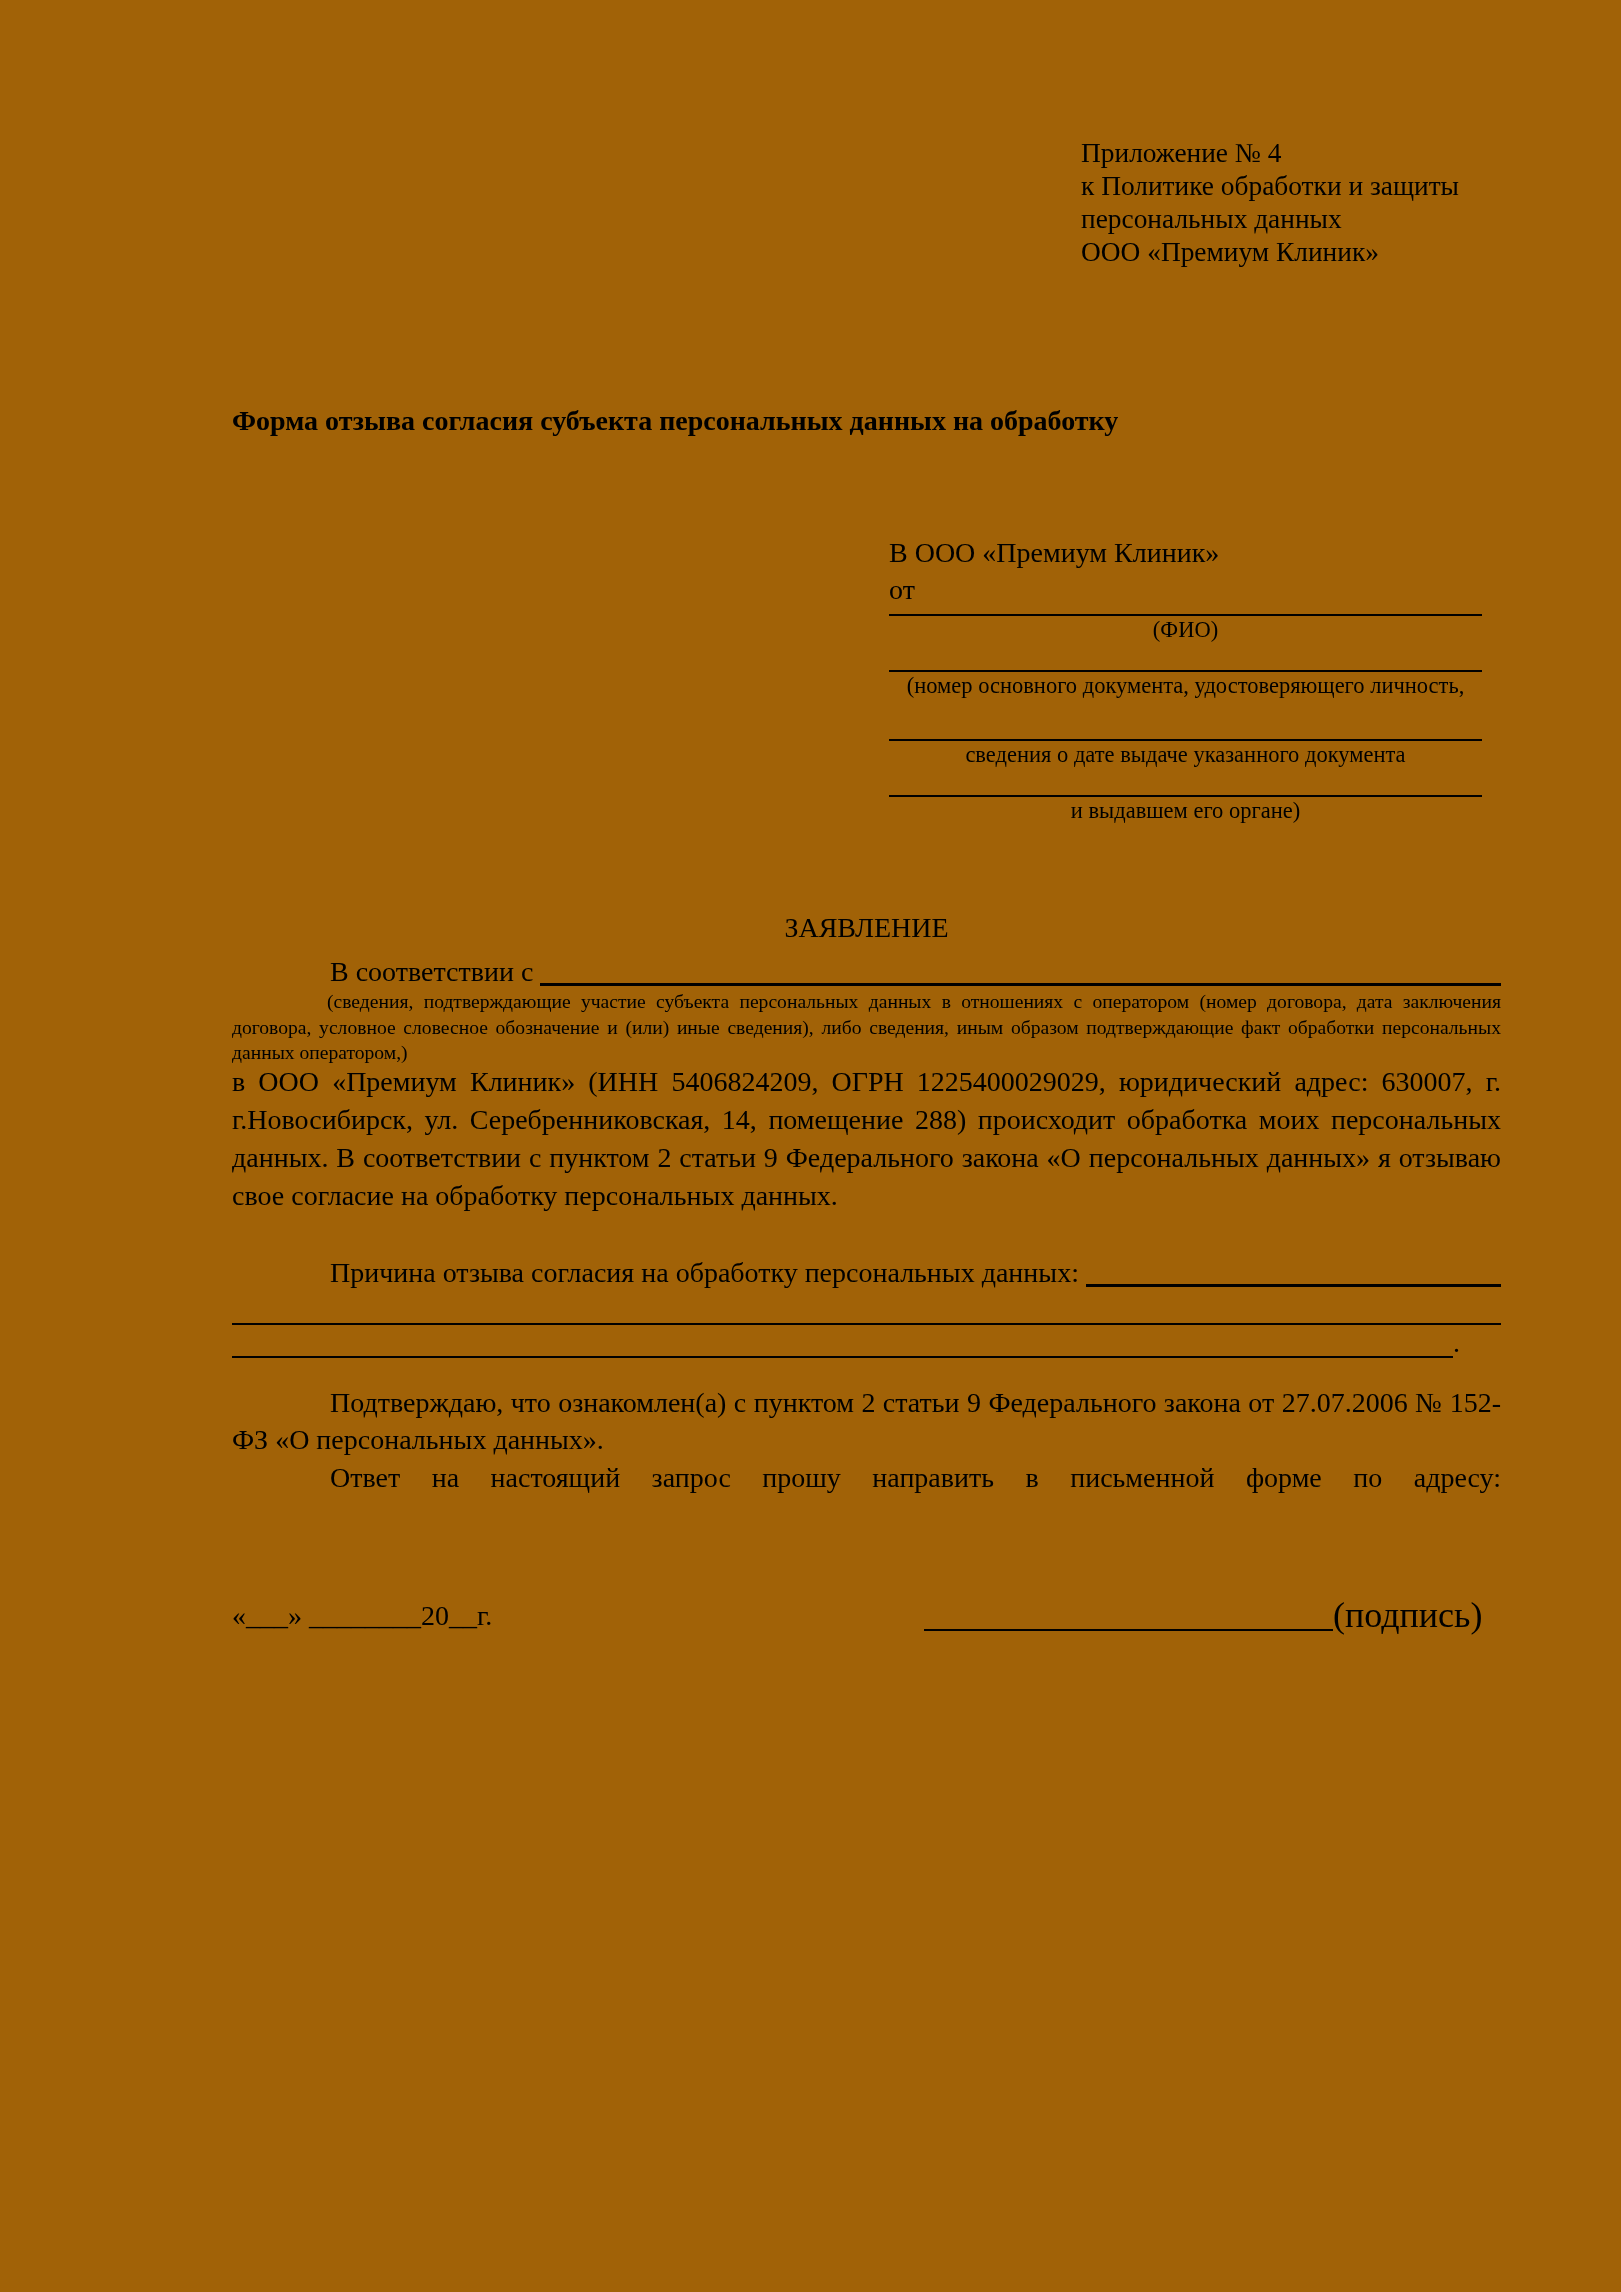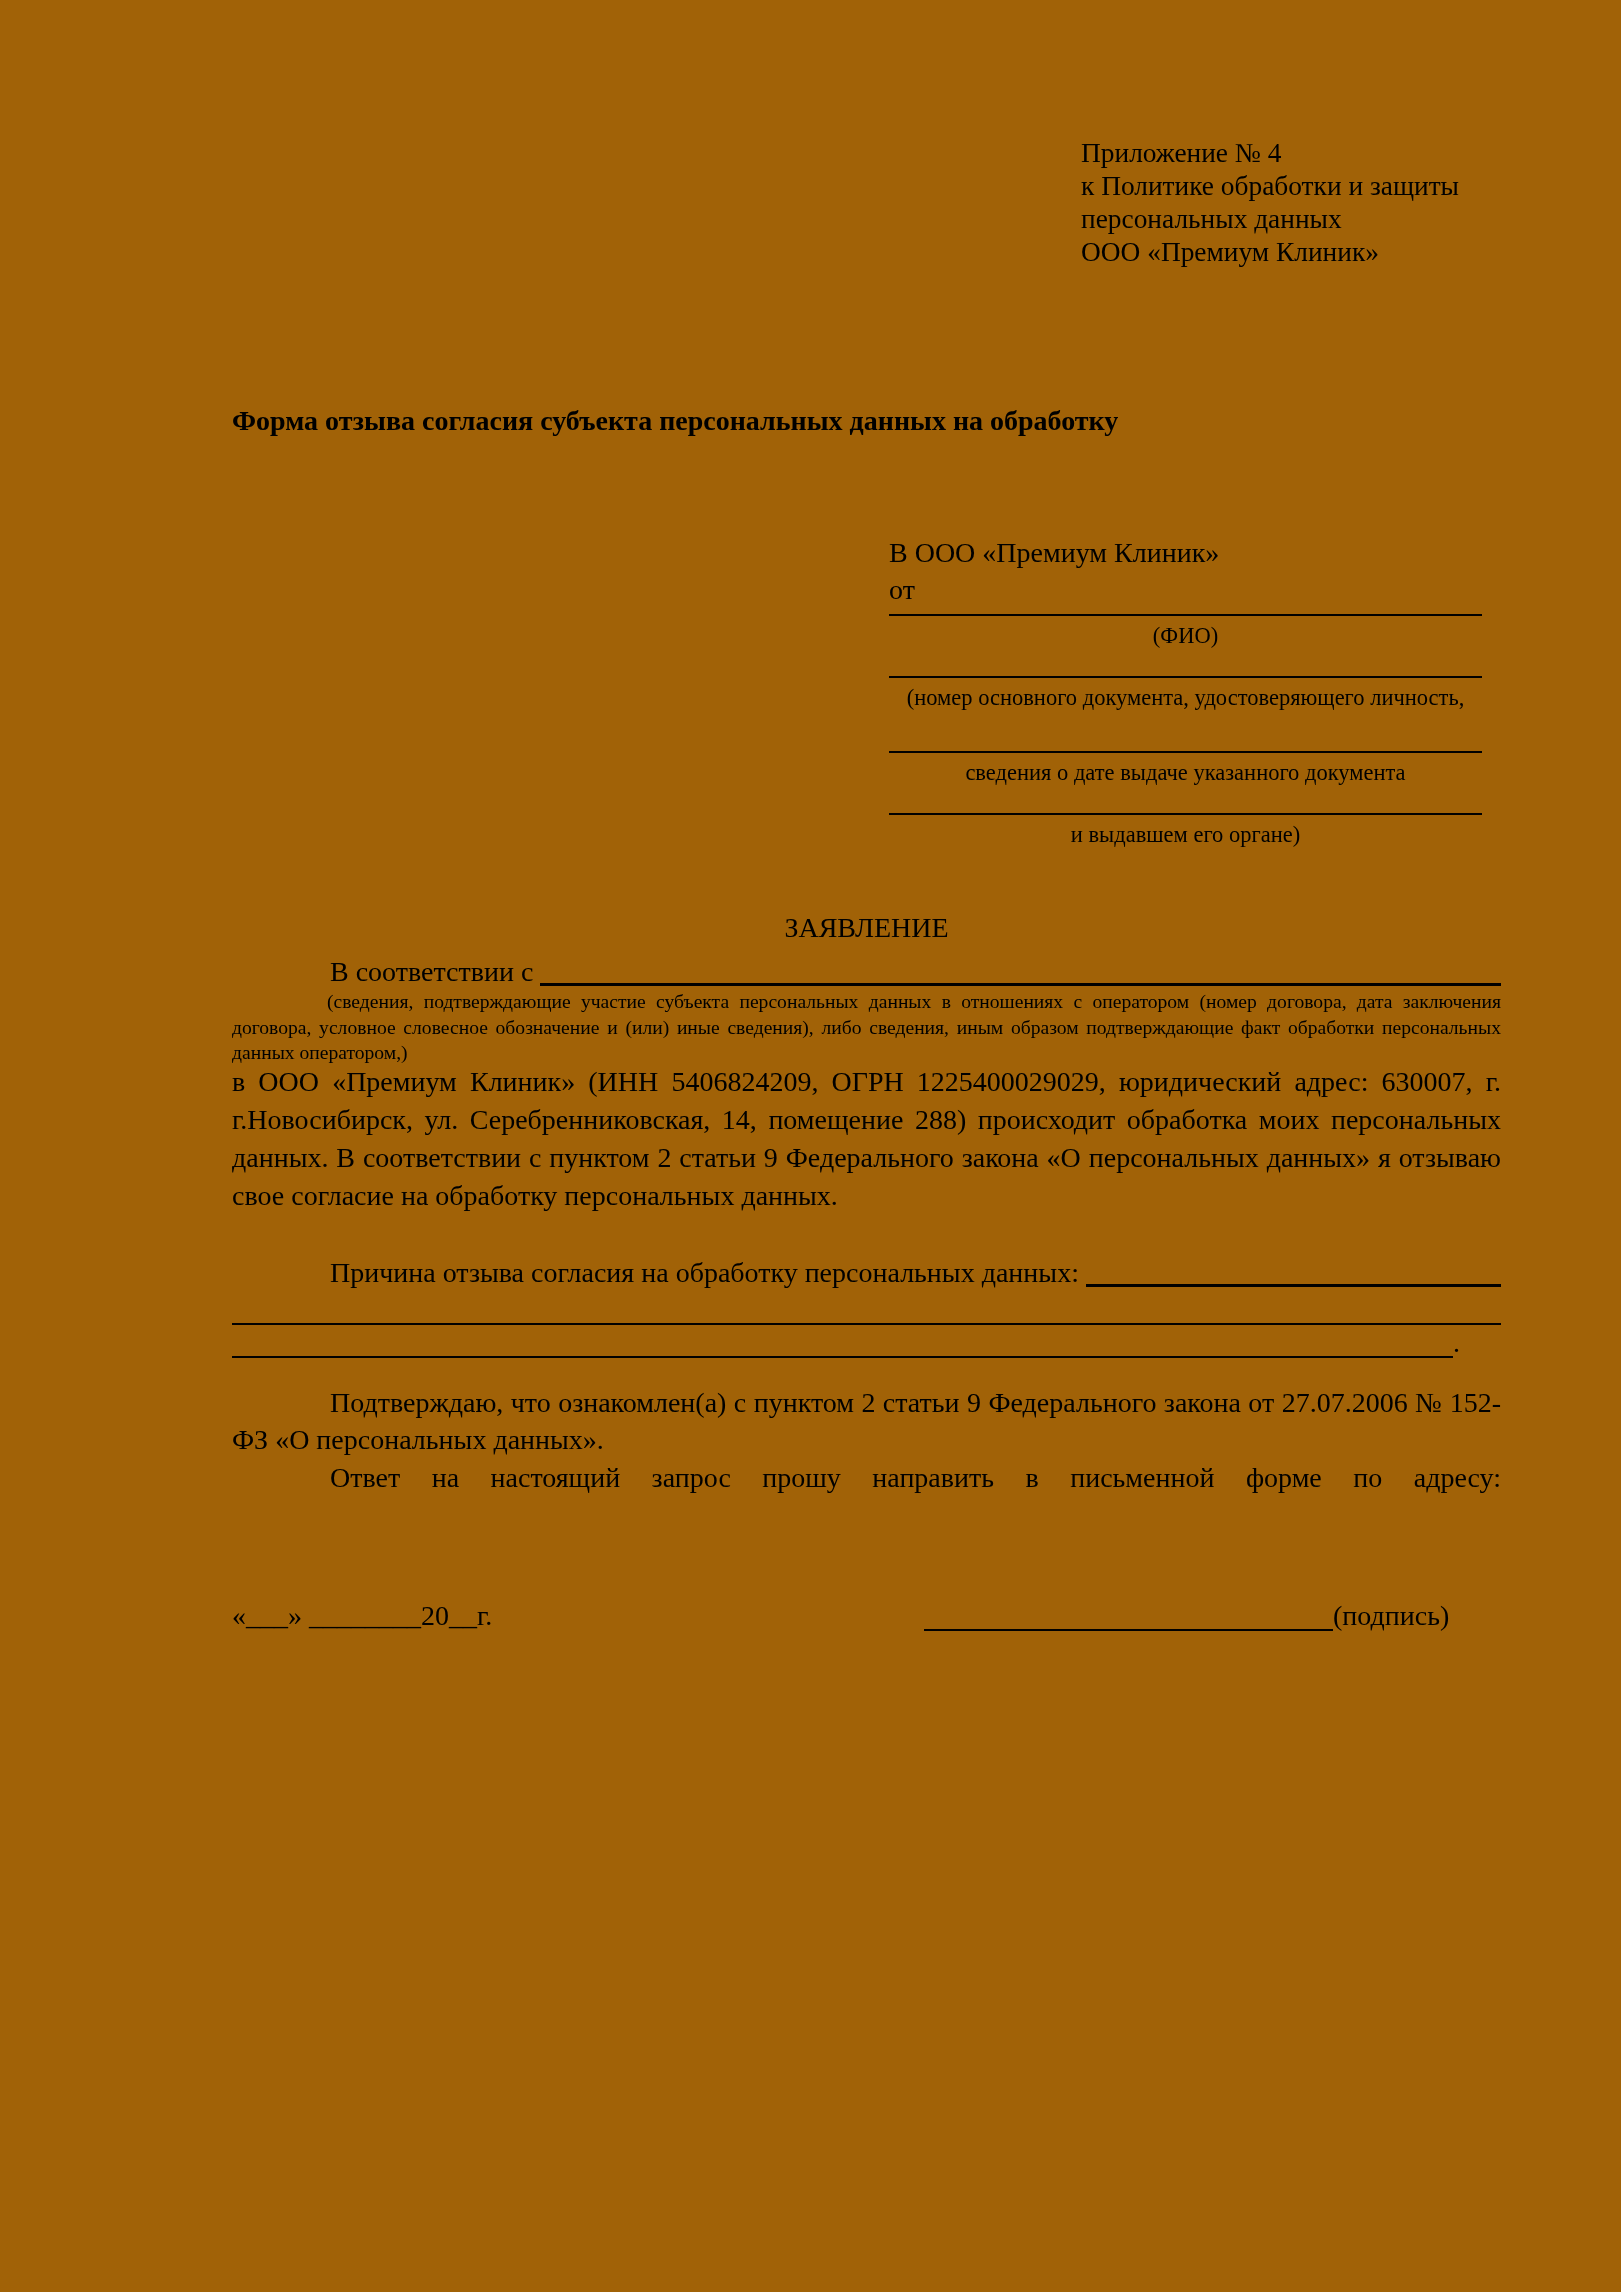--- a/index.html
+++ b/index.html
@@ -23,21 +23,21 @@
   }
 
   
   .addressee { position:absolute; left:889px; top:534px; width:593px; font-size:28px; }
   .addr-to   { line-height:37px; }
   .addr-from { line-height:37px; }
   .ublank { border-bottom:2px solid #000; }
   .gap-a { height:7.8px; }
   .gap-b { height:29px; }
   .gap-c { height:41px; }
-  .caption { font-size:22.5px; line-height:27.4px; padding-top:6px; text-align:center; }
+  .caption { font-size:22.5px; line-height:27.4px; padding-top:0; text-align:center; }
 
   
   .col { position:absolute; left:232px; width:1269px;margin-top:12px; }
   .heading   { top:897px; text-align:center; font-size:28px; line-height:37px; }
   .introline { top:941px; display:flex; font-size:28px; line-height:37px; }
   .intro-text { white-space:pre; padding-left:98px; }
   .fill { flex:1; border-bottom:3.9px solid #000; margin-bottom:3.9px; }
   .footnote { top:977px; font-size:19.6px; line-height:25.5px; text-align:justify; text-indent:95px; }
   .body-par { top:1051px; font-size:28px; line-height:38px; text-align:justify; }
   .reason   { top:1242px; display:flex; font-size:28px; line-height:37px; }
@@ -46,21 +46,21 @@
   .cont2 { position:absolute; left:232px; top:1327px; width:1228px; display:flex; font-size:28px; line-height:31px; }
   .cont2-fill { flex:1; border-bottom:2.9px solid #000; }
   .cont2-dot { align-self:flex-end; }
   .confirm { top:1372px; font-size:28px; line-height:37px; text-align:justify; text-indent:98px; }
   .reply1  { top:1447px; font-size:28px; line-height:37px; text-align:justify; text-align-last:justify; text-indent:98px; white-space:nowrap; }
   .reply2  { position:absolute; left:232px; top:1470px; display:flex; font-size:28px; line-height:37px; }
   .reply2-fill { width:456px; border-bottom:2.9px solid #000; margin-bottom:2.9px; }
 
   
   .daterow { position:absolute; left:232px; top:1596px; font-size:28px; line-height:39px; white-space:pre; }
-  .signrow { position:absolute; left:924px; top:1596px; display:flex; font-size:28px; line-height:39px; }
+  .signrow { position:absolute; left:924px; top:1596px; display:flex; font-size:36px; line-height:39px; }
   .sign-fill { width:409px; border-bottom:2.9px solid #000; margin-bottom:3.9px; }
 </style>
 </head>
 <body>
 
 <div class="page">
 
   <div class="appendix">
     <div>Приложение № 4</div>
     <div>к Политике обработки и защиты</div>

